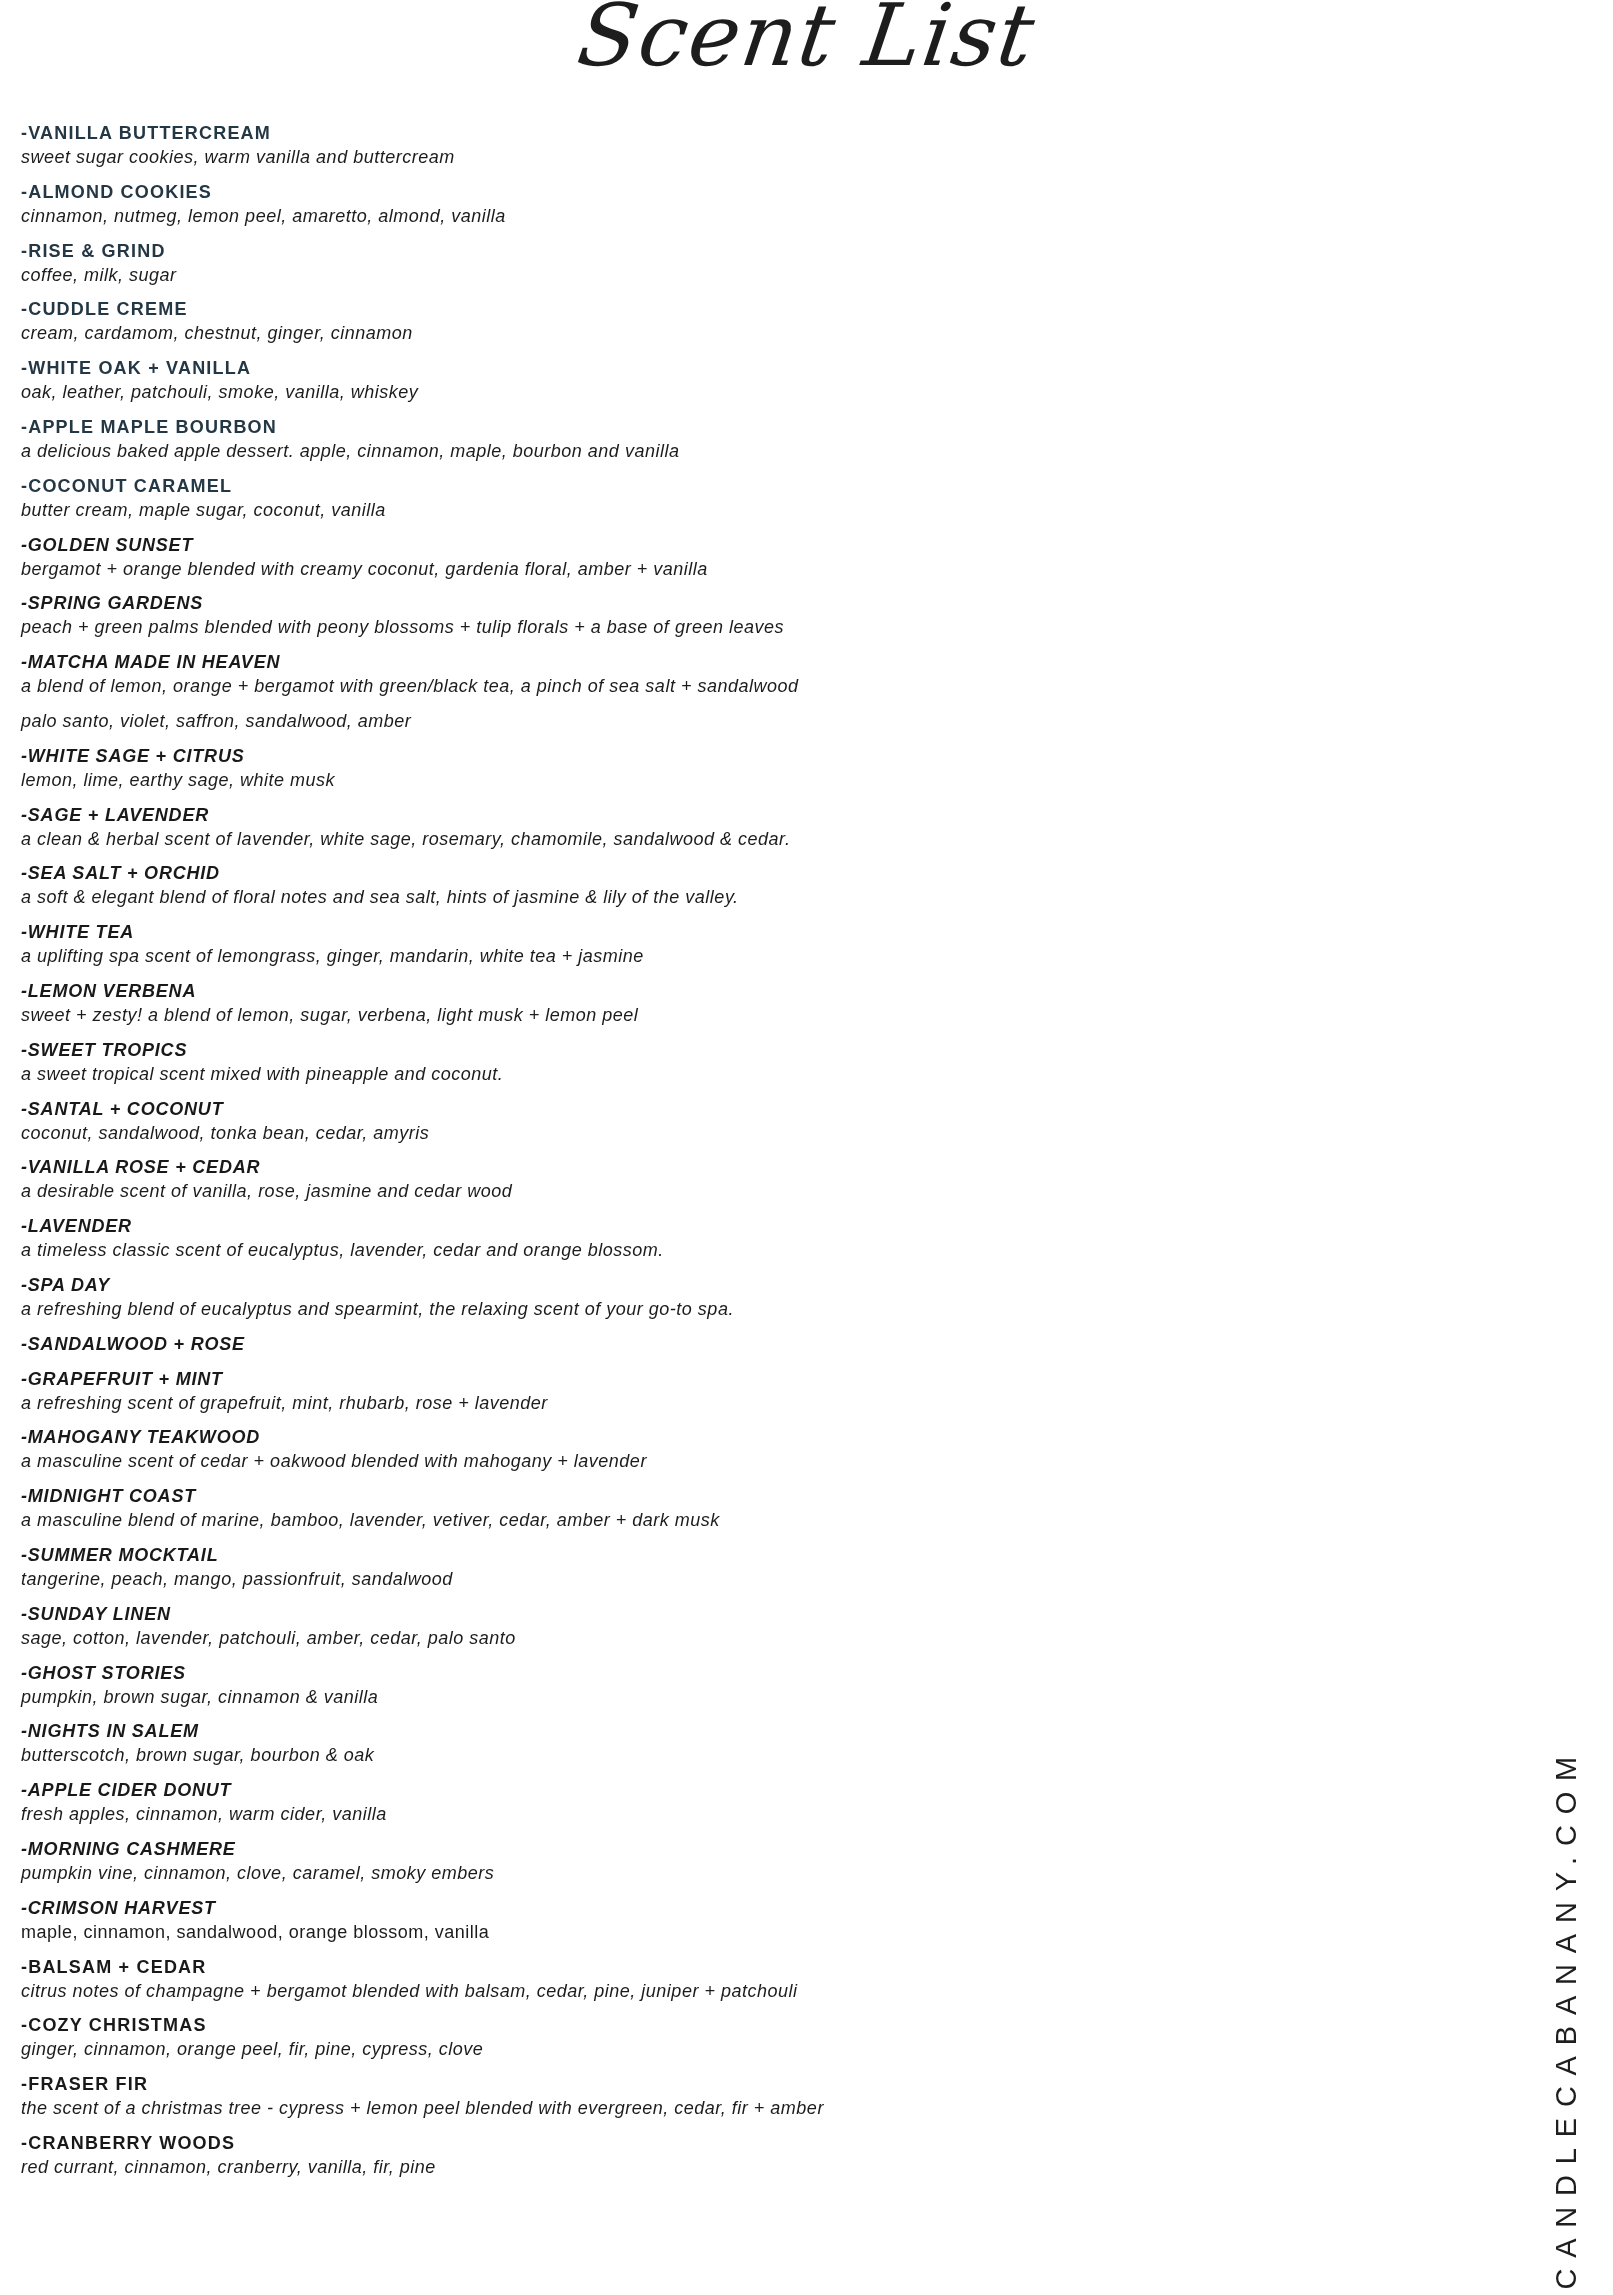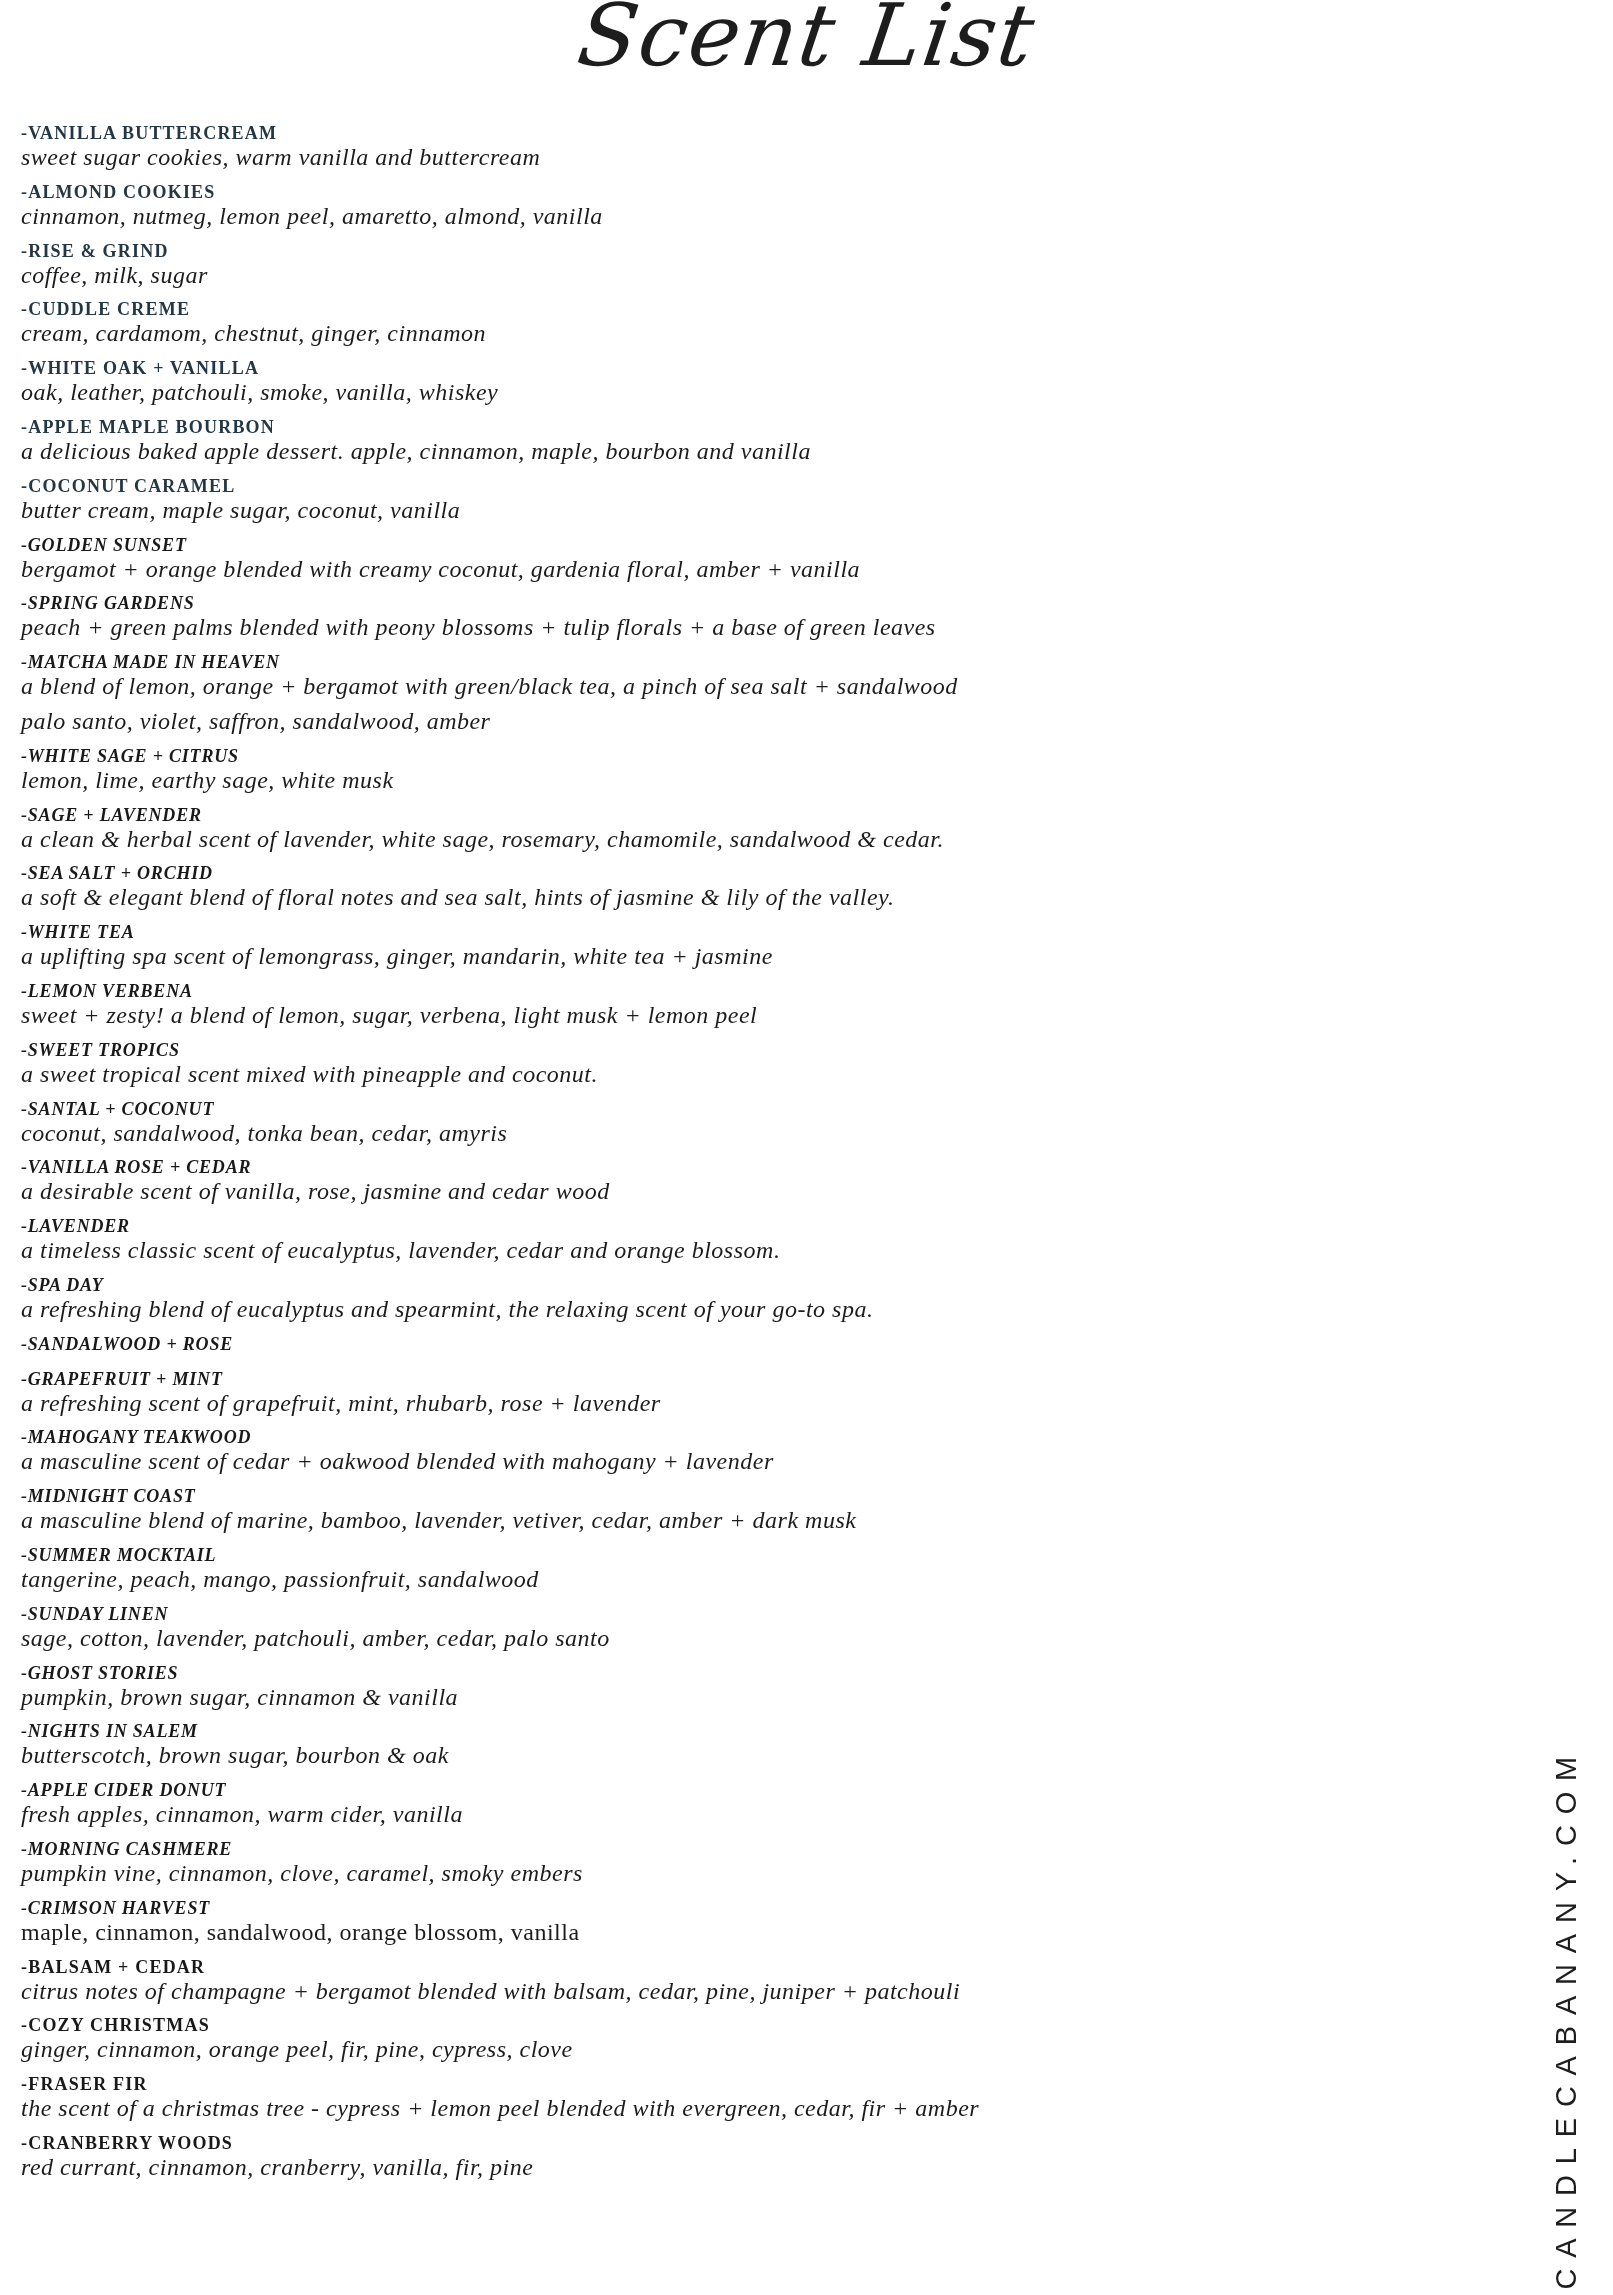--- a/index.html
+++ b/index.html
@@ -32,38 +32,37 @@
     font-size: 86px;
     color: #1d1d1d;
     transform: skewX(-8deg);
     letter-spacing: 1.7px;
   }
   .list {
     position: absolute;
     top: 121px;
     left: 21px;
     right: 66px;
-    font-family: Liberation Serif, serif;
   }
   .entry {
     margin-bottom: 10.8px;
   }
   .scent-name {
     font-size: 18px;
     line-height: 24px;
     font-weight: bold;
     letter-spacing: 1.2px;
     color: #1a1a1a;
     white-space: nowrap;
   }
   .ns-caps-navy   { color: #243744; font-style: normal; }
   .ns-italic      { color: #191919; font-style: italic; letter-spacing: 0.8px; }
   .ns-caps-black  { color: #191919; font-style: normal; }
   .scent-desc {
-    font-size: 24px;
+    font-size: 18px;
     line-height: 24px;
     font-style: italic;
     color: #1c1c1c;
     letter-spacing: 0.5px;
     white-space: nowrap;
   }
   .desc-upright { font-style: normal; }
   .website {
     position: absolute;
     right: 31.5px;

